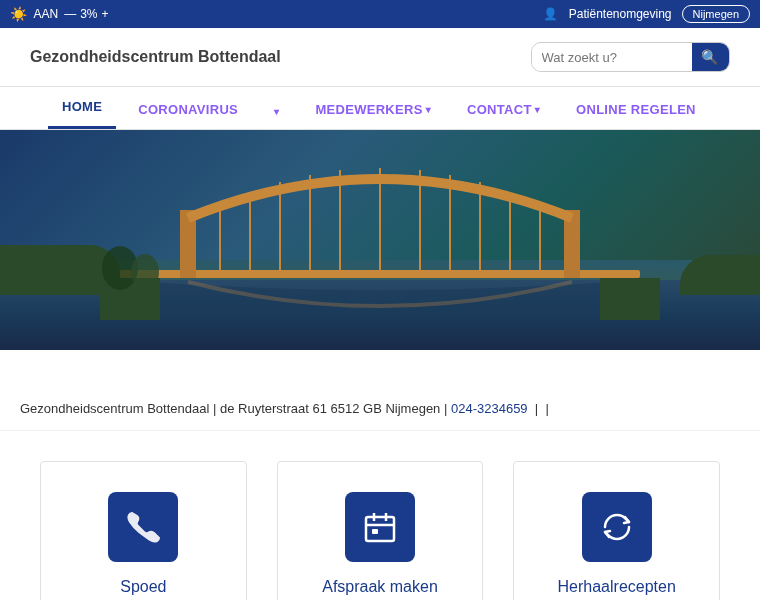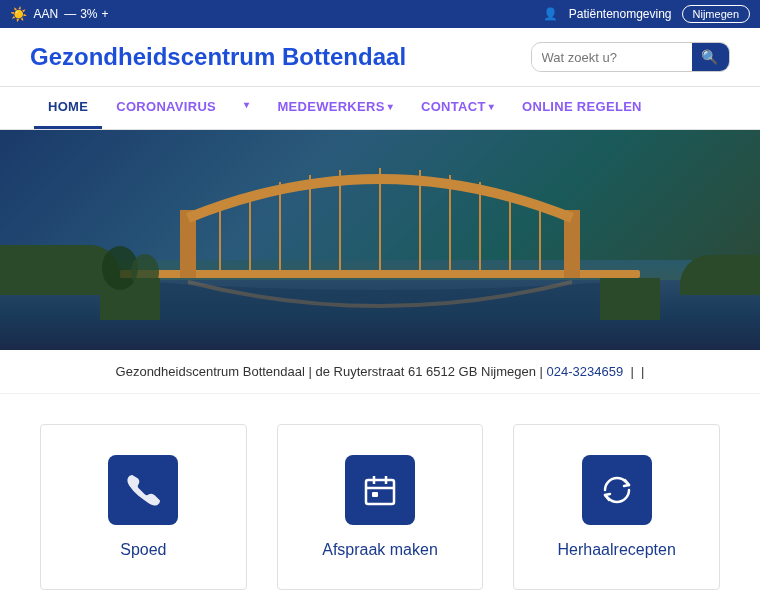--- a/index.html
+++ b/index.html
@@ -31,23 +31,23 @@
     .sun-icon { font-size: 14px; }
 
     
     .header {
       display: flex;
       align-items: center;
       justify-content: space-between;
       padding: 14px 30px;
     }
     .site-title {
-      font-size: 24px;
+      font-size: 16px;
       font-weight: bold;
-      color: #1d4ed8;
+      color: #404040;
     }
     .search-form {
       display: flex;
       align-items: center;
       border: 1px solid #ccc;
       border-radius: 10px;
       overflow: hidden;
     }
     .search-input {
       border: none;
@@ -64,23 +64,23 @@
       padding: 6px 10px;
       cursor: pointer;
       font-size: 14px;
     }
 
     
     .nav {
       border-top: 1px solid #e0e0e0;
       border-bottom: 1px solid #e0e0e0;
       display: flex;
-      align-items: flex-start;
-      padding: 0 34px;
-      gap: 0;
+      align-items: flex-end;
+      padding: 0 48px;
+      gap: 8px;
     }
     .nav-item {
       padding: 12px 14px;
       font-size: 13px;
       font-weight: 600;
       color: #8b5cf6;
       cursor: pointer;
       text-transform: uppercase;
       letter-spacing: 0.3px;
       white-space: nowrap;
@@ -146,25 +146,25 @@
     
     .hero svg {
       position: absolute;
       bottom: 30px;
       left: 50%;
       transform: translateX(-50%);
     }
 
     
     .info-bar {
-      text-align: center;
       padding: 14px 20px;
       font-size: 13px;
       color: #333;
       border-bottom: 1px solid #f0f0f0;
+      margin-top: 37px;
     }
     .info-bar a {
       color: #1a3a8c;
       text-decoration: none;
     }
 
     
     .cards {
       display: flex;
       justify-content: center;

